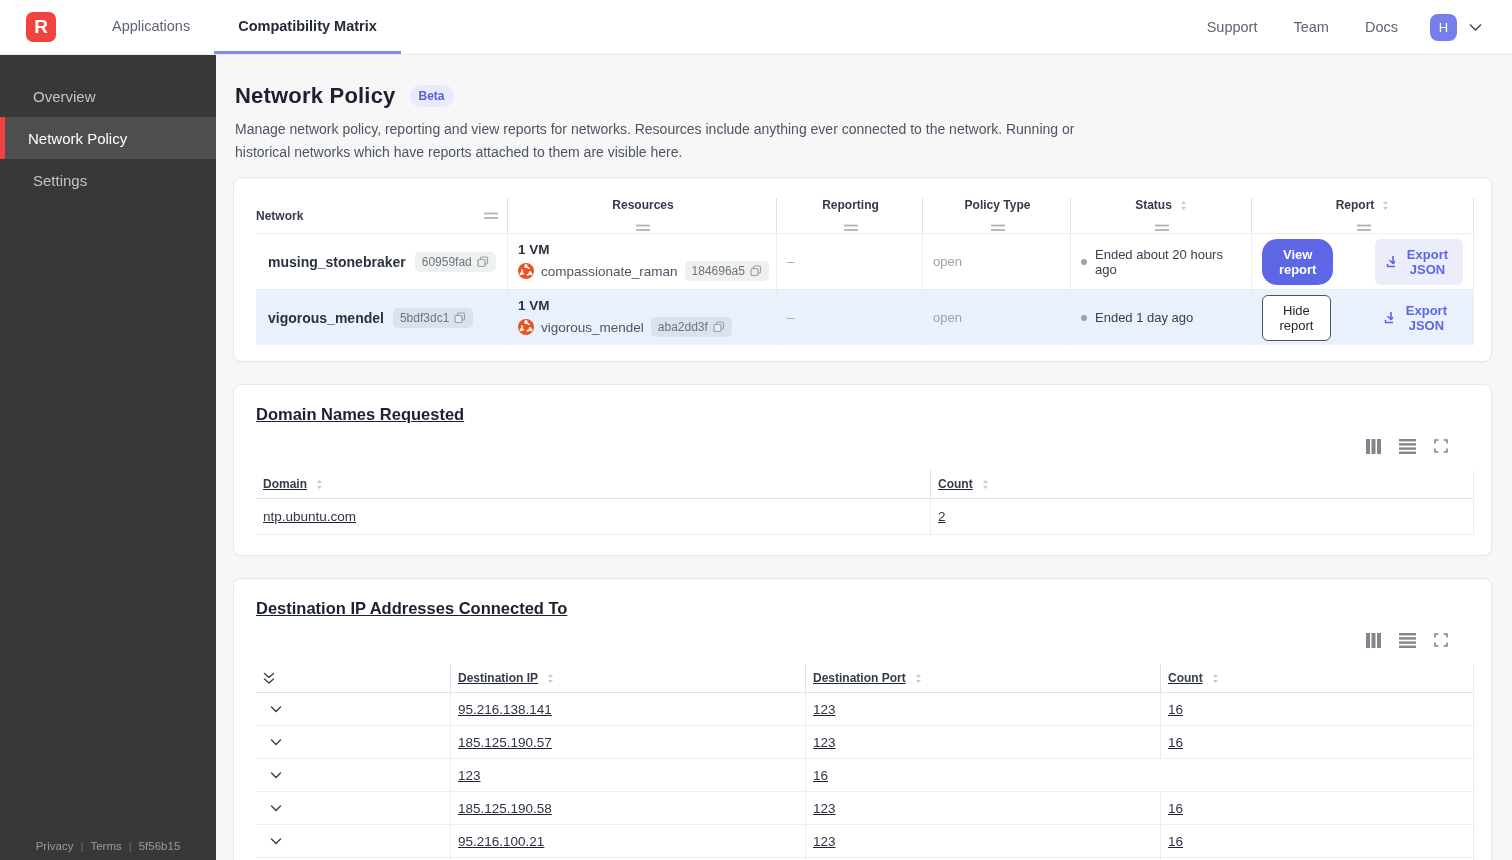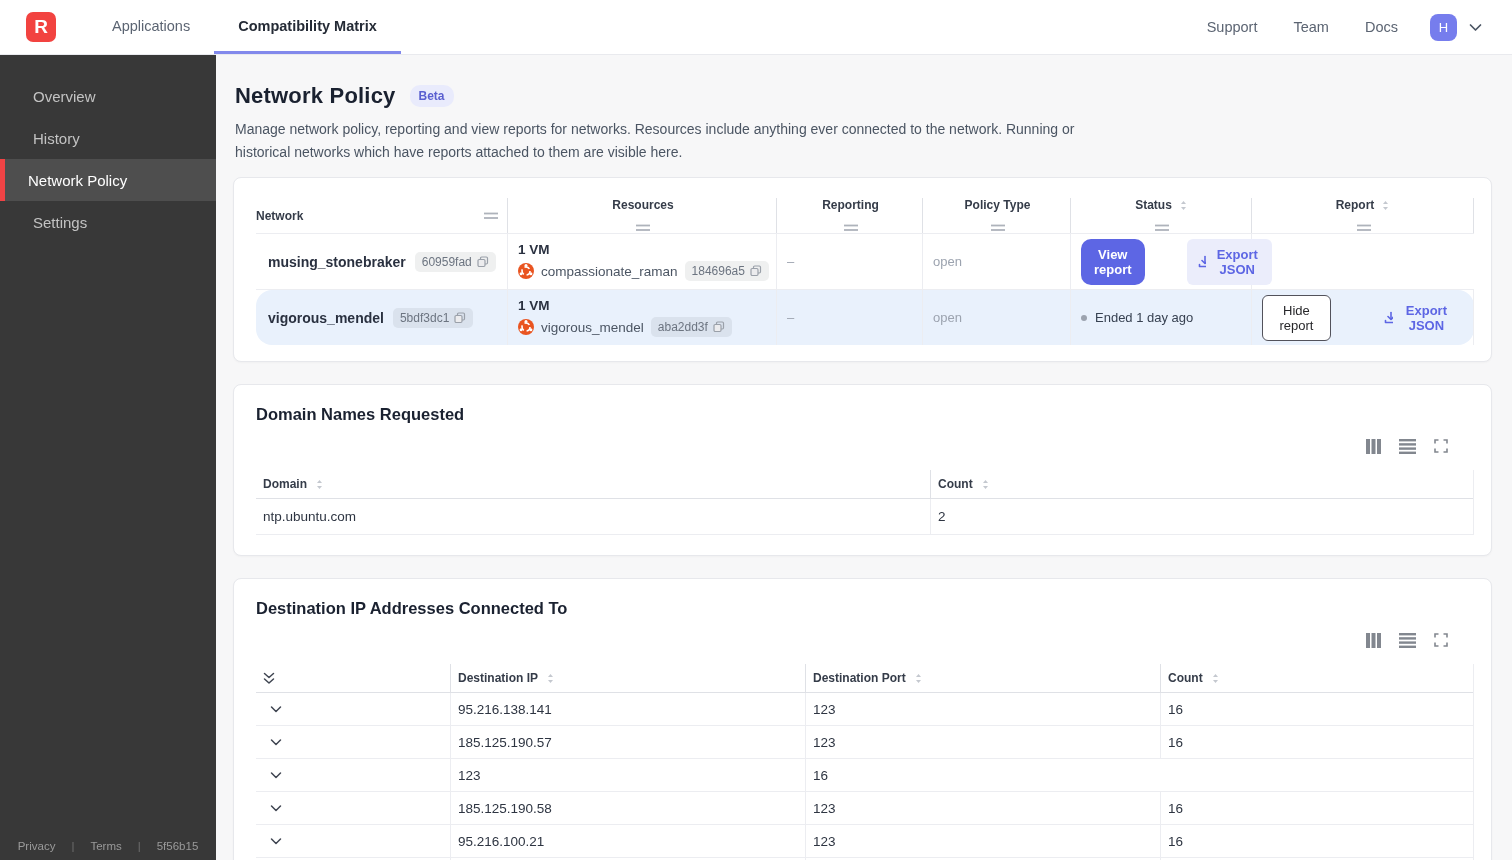--- a/index.html
+++ b/index.html
@@ -26,68 +26,68 @@
     margin-left:10px; cursor:pointer; }
   .nav-chevron { display:flex; align-items:center; cursor:pointer; padding:4px; }
 
   
   .sidebar { position:fixed; top:55px; left:0; bottom:0; width:216px; background:#383838; }
   .side-items { padding-top:20px; }
   .side-item { height:42px; display:flex; align-items:center; padding-left:28px;
     font-size:15px; color:#c3c3c3; cursor:pointer; border-left:5px solid transparent; }
   .side-item.active { background:#4e4e4e; color:#fff; border-left-color:#f04345; padding-left:23px; }
   .side-footer { position:absolute; bottom:8px; left:0; right:0; display:flex;
-    align-items:center; justify-content:center; gap:16px; font-size:11.5px; color:#9a9a9a; }
+    align-items:center; justify-content:center; gap:7px; font-size:11.5px; color:#9a9a9a; }
   .side-footer a { color:#9a9a9a; text-decoration:none; cursor:pointer; }
   .side-footer .sep { color:#6f6f6f; }
 
   
   .main { margin-left:216px; padding:83px 20px 0 17px; }
   .page-head { padding-left:2px; }
   .title-row { display:flex; align-items:center; gap:14px; }
   h1 { font-size:22px; font-weight:bold; color:#1a2130; letter-spacing:.2px; }
   .beta-badge { background:#e9ebfc; color:#5a5fd0; font-size:12px; font-weight:bold;
     padding:4px 9px; border-radius:10px; }
   .page-desc { margin-top:9px; font-size:14px; line-height:1.62; color:#4b5563; max-width:880px; }
 
   .card { background:#fff; border:1px solid #e7e8ec; border-radius:8px;
     box-shadow:0 1px 2px rgba(16,24,40,.03); }
   .card.networks { margin-top:14px; padding:20px 17px 16px 22px; }
-  .card.block { margin-top:22px; padding:20px 17px 20px 22px; }
+  .card.block { margin-top:22px; padding:20px 17px 20px 22px;text-decoration:underline; }
 
   
   .sort-icon, .drag-icon { flex:none; }
   .hcell { display:flex; align-items:center; font-size:12px; font-weight:bold; color:#353c49; }
   .hlabel { white-space:nowrap; }
 
   
   .nt-grid { display:grid; grid-template-columns:252px 269px 146px 148px 181px 1fr; }
   .nt-header { height:36px; border-bottom:1px solid #ecedf1; }
   .nt-header .hcell { padding:0 8px 0 0; border-right:1px solid #dfe1e6; justify-content:space-between; }
   .nt-header .hcell:first-child { padding-left:0; }
   .nt-header .hcell + .hcell { padding-left:10px;flex-direction:column; }
   .nt-header .left { display:flex; align-items:center; gap:6px; }
   .nt-row { min-height:54px; border-bottom:1px solid #ecedf1; }
   .nt-row:last-child { border-bottom:none; }
-  .nt-row.selected { background:#e9f1fc;border-radius:16px; }
+  .nt-row.selected { background:#e9f1fc; }
   .nt-cell { display:flex; align-items:center; padding:0 10px; border-right:1px solid #ecedf1;
     font-size:13px; color:#9ca3af; }
   .nt-cell:first-child { padding-left:12px; }
   .nt-cell:last-child { }
   .name { font-size:14px; font-weight:bold; color:#2a3140; margin-right:9px; white-space:nowrap; }
   .hash-pill { display:inline-flex; align-items:center; gap:5px; background:rgba(20,24,34,.065);
     color:#6c7480; font-size:12px; padding:3px 7px; border-radius:5px; cursor:pointer; }
   .res-cell { flex-direction:column; align-items:flex-start; justify-content:space-between; gap:4px; padding:8px 10px; }
   .res-top { font-size:13.5px; font-weight:bold; color:#2a3140; }
   .res-line { display:flex; align-items:center; gap:7px; font-size:13.5px; color:#4b5563; }
   .status-cell { gap:8px; color:#374151; }
   .dot { width:6px; height:6px; border-radius:50%; background:#9ca3af; flex:none; }
   .report-cell { gap:10px; }
   .btn-primary { background:#5d66e4; color:#fff; font-size:13px; font-weight:bold;
-    border:none; border-radius:10px; padding:8px 13px; cursor:pointer; }
+    border:none; border-radius:15px; padding:8px 13px; cursor:pointer; }
   .btn-outline { background:#fff; color:#27272a; font-size:13px;
     border:1px solid #52525b; border-radius:6px; padding:7px 12px; cursor:pointer; }
   .btn-export { display:inline-flex; align-items:center; gap:8px; background:#ebedfb;
     color:#5d66e4; font-size:13px; font-weight:bold; border:none; border-radius:6px;
     padding:8px 11px; cursor:pointer;margin-left:32px; }
   .btn-export.ghost { background:transparent; }
 
   
   .card-title { font-size:16.5px; font-weight:bold; color:#1a2130; }
   .card-toolbar { display:flex; justify-content:flex-end; align-items:center; gap:18px;
@@ -189,21 +189,20 @@
         <svg width="13" height="9">
           <use href="#i-navchev"></use>
         </svg>
       </span>
   </div>
 </header>
 
 <aside class="sidebar">
   <div class="side-items">
     <div class="side-item">Overview</div>
-    <div class="side-item">History</div>
     <div class="side-item active">Network Policy</div>
     <div class="side-item">Settings</div>
   </div>
   <div class="side-footer">
     <a>Privacy</a>
     <span class="sep">|</span>
     <a>Terms</a>
     <span class="sep">|</span>
     <span>5f56b15</span>
   </div>
@@ -289,20 +288,24 @@
           <span class="hash-pill">
             <span>184696a5</span>
             <svg width="12" height="12">
                 <use href="#i-copy"></use>
               </svg>
           </span>
         </span>
       </div>
       <div class="nt-cell">–</div>
       <div class="nt-cell">open</div>
+      <div class="nt-cell status-cell">
+        <span class="dot"></span>
+        <span>Ended about 20 hours ago</span>
+      </div>
       <div class="nt-cell report-cell">
         <button class="btn-primary">View report</button>
         <button class="btn-export">
           <svg width="14" height="13">
               <use href="#i-download"></use>
             </svg>
           <span>Export JSON</span>
         </button>
       </div>
     </div>

